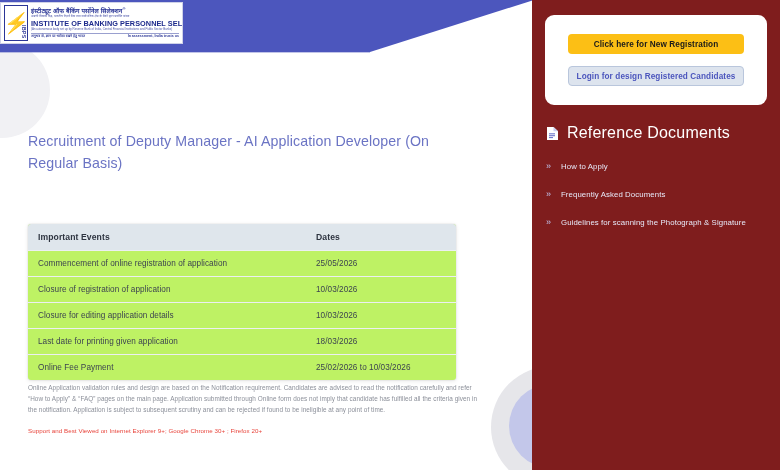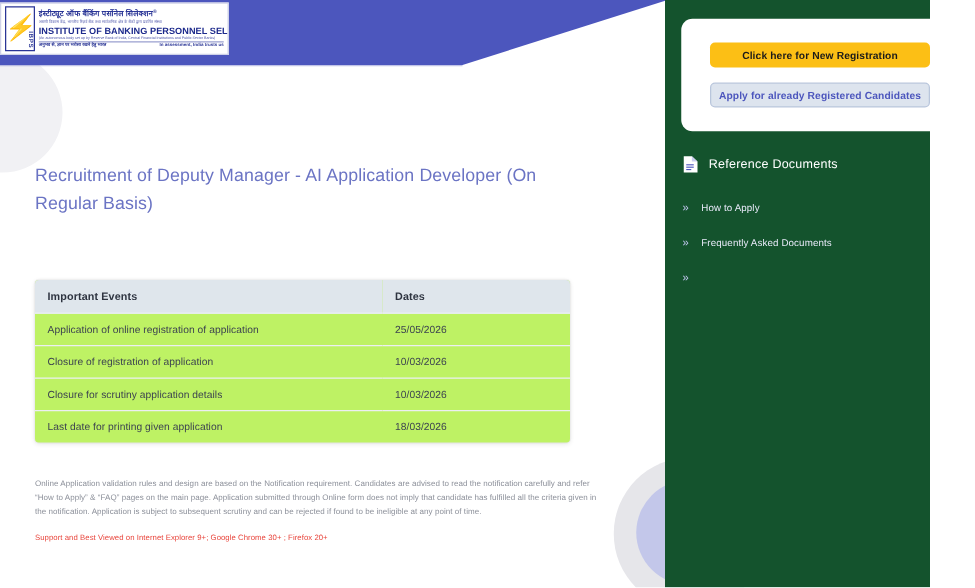--- a/index.html
+++ b/index.html
@@ -117,22 +117,22 @@
     position:absolute; left:28px; top:330px; width:450px;
     font-size:6.4px; line-height:1.72; color:#8b8f99; letter-spacing:.05px;
   }
   .support {
     position:absolute; left:28px; top:375px; width:450px;
     font-size:6.2px; color:#e8453c; letter-spacing:.05px; font-weight:400;
   }
 
   
   .right-panel {
-    position:absolute; left:532px; top:0; width:212px; height:470px;
-    background:#14532d;
+    position:absolute; left:532px; top:0; width:248px; height:470px;
+    background:#7f1d1d;
   }
   .auth-card {
     position:absolute; left:13px; top:15px; width:222px; height:90px;
     background:#ffffff; border-radius:9px;
     display:flex; flex-direction:column; align-items:center;
     justify-content:center; gap:12px;
   }
   .btn-register {
     width:176px; height:20px; background:#fcbf15; border:none;
     border-radius:4px; color:#1a1a1a; font-size:8.2px; font-weight:700;
@@ -145,21 +145,21 @@
     font-family:"Liberation Sans", sans-serif; cursor:pointer;
     letter-spacing:.1px; display:flex; align-items:center; justify-content:center;
   }
 
   .ref-head {
     position:absolute; left:14px; top:124px; display:flex;
     align-items:center; gap:8px;
   }
   .doc-icon { width:13px; height:15px; position:relative; flex:0 0 13px; }
   .ref-title {
-    color:#ffffff; font-size:10px; font-weight:400; letter-spacing:.2px;
+    color:#ffffff; font-size:16px; font-weight:400; letter-spacing:.2px;
   }
   .ref-list { position:absolute; left:14px; top:152px; width:230px; }
   .ref-item {
     display:flex; align-items:center; gap:8px; height:28px;
     color:#e7e9f8; font-size:7.8px; letter-spacing:.1px; cursor:pointer;
   }
   .chev { color:#c2c7ef; font-size:9px; line-height:1; width:7px; flex:0 0 7px; }
 </style>
 </head>
 <body>
@@ -196,48 +196,52 @@
     <div class="table-wrap">
       <table>
         <thead>
           <tr>
             <th>Important Events</th>
             <th class="col-2">Dates</th>
           </tr>
         </thead>
         <tbody id="table-body">
             <tr>
-              <td>Application of online registration of application</td>
+              <td>Commencement of online registration of application</td>
               <td class="col-2">25/05/2026</td>
             </tr>
             <tr>
               <td>Closure of registration of application</td>
               <td class="col-2">10/03/2026</td>
             </tr>
             <tr>
-              <td>Closure for scrutiny application details</td>
+              <td>Closure for editing application details</td>
               <td class="col-2">10/03/2026</td>
             </tr>
             <tr>
               <td>Last date for printing given application</td>
               <td class="col-2">18/03/2026</td>
+            </tr>
+            <tr>
+              <td>Online Fee Payment</td>
+              <td class="col-2">25/02/2026 to 10/03/2026</td>
             </tr>
           </tbody>
       </table>
     </div>
 
     <div class="note">Online Application validation rules and design are based on the Notification requirement. Candidates are advised to read the notification carefully and refer “How to Apply” &amp; “FAQ” pages on the main page. Application submitted through Online form does not imply that candidate has fulfilled all the criteria given in the notification. Application is subject to subsequent scrutiny and can be rejected if found to be ineligible at any point of time.</div>
     <div class="support">Support and Best Viewed on Internet Explorer 9+; Google Chrome 30+ ; Firefox 20+</div>
   </div>
 
   <div class="right-panel">
 
     <div class="auth-card">
       <button class="btn-register">Click here for New Registration</button>
-      <button class="btn-login">Apply for already Registered Candidates</button>
+      <button class="btn-login">Login for design Registered Candidates</button>
     </div>
 
     <div class="ref-head">
       <span class="doc-icon">
         <svg width="13" height="15" viewBox="0 0 13 15" aria-hidden="true">
           <path d="M1 1h6.5L12 5.2V14H1z" fill="#ffffff"></path>
           <path d="M7.5 1v4.2H12" fill="#c9cdef"></path>
           <rect x="3" y="7.4" width="6" height="0.9" fill="#4c56bd"></rect>
           <rect x="3" y="9.3" width="6" height="0.9" fill="#4c56bd"></rect>
           <rect x="3" y="11.2" width="4" height="0.9" fill="#4c56bd"></rect>
@@ -250,17 +254,18 @@
         <div class="ref-item">
           <span class="chev">»</span>
           <span>How to Apply</span>
         </div>
         <div class="ref-item">
           <span class="chev">»</span>
           <span>Frequently Asked Documents</span>
         </div>
         <div class="ref-item">
           <span class="chev">»</span>
+          <span>Guidelines for scanning the Photograph &amp; Signature</span>
         </div>
       </div>
   </div>
 
 </div>
 
 </body></html>

